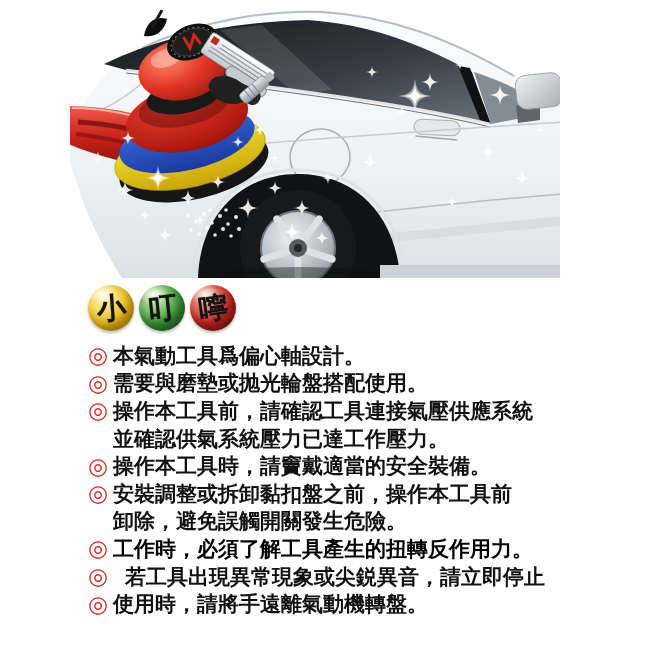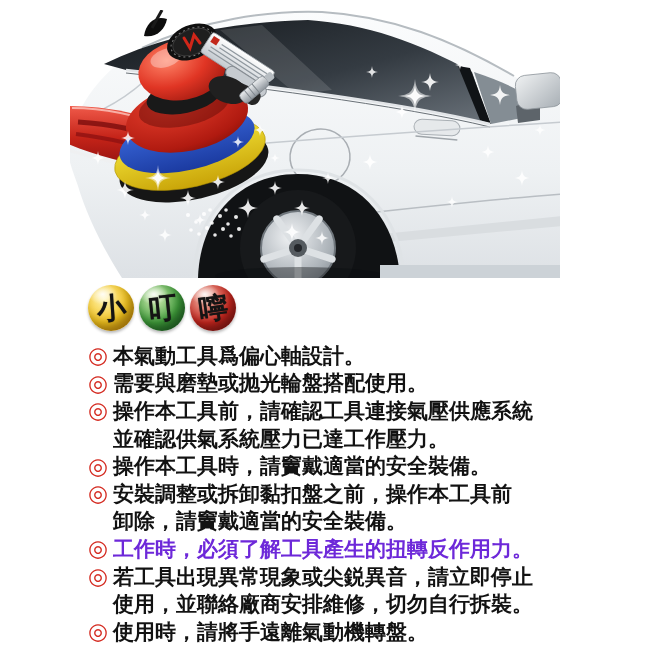--- a/index.html
+++ b/index.html
@@ -279,31 +279,27 @@
     <div class="note-line">
       <span class="bullet" style="color: rgb(212, 42, 32);">◎</span>
       <span class="note-text" style="color: rgb(18, 18, 18); text-align: right;">操作本工具時，請竇戴適當的安全裝備。</span>
     </div>
     <div class="note-line">
       <span class="bullet" style="color: rgb(212, 42, 32);">◎</span>
       <span class="note-text" style="color: rgb(18, 18, 18);">安裝調整或拆卸黏扣盤之前，操作本工具前</span>
     </div>
     <div class="note-line">
       <span class="bullet" style="color: rgb(212, 42, 32);"></span>
-      <span class="note-text" style="color: rgb(18, 18, 18);">卸除，請竇戴適當的安全裝備。</span>
-    </div>
-    <div class="note-line">
-      <span class="bullet" style="color: rgb(212, 42, 32);">◎</span>
-      <span class="note-text" style="color: #6d28d9;">工作時，必須了解工具產生的扭轉反作用力。</span>
-    </div>
-    <div class="note-line">
-      <span class="bullet" style="color: rgb(212, 42, 32);">◎</span>
-      <span class="note-text" style="color: rgb(18, 18, 18);">若工具出現異常現象或尖鋭異音，請立即停止</span>
-    </div>
-    <div class="note-line">
-      <span class="bullet" style="color: rgb(212, 42, 32);"></span>
-      <span class="note-text" style="color: rgb(18, 18, 18);">使用，並聯絡廠商安排維修，切勿自行拆裝。</span>
+      <span class="note-text" style="color: rgb(18, 18, 18);">卸除，避免誤觸開關發生危險。</span>
+    </div>
+    <div class="note-line">
+      <span class="bullet" style="color: rgb(212, 42, 32);">◎</span>
+      <span class="note-text" style="color: #000000;">工作時，必須了解工具產生的扭轉反作用力。</span>
+    </div>
+    <div class="note-line">
+      <span class="bullet" style="color: rgb(212, 42, 32);">◎</span>
+      <span class="note-text" style="color: rgb(18, 18, 18); margin-left: 12px;">若工具出現異常現象或尖鋭異音，請立即停止</span>
     </div>
     <div class="note-line">
       <span class="bullet" style="color: rgb(212, 42, 32);">◎</span>
       <span class="note-text" style="color: rgb(18, 18, 18);">使用時，請將手遠離氣動機轉盤。</span>
     </div>
   </div>
 
 </body></html>

